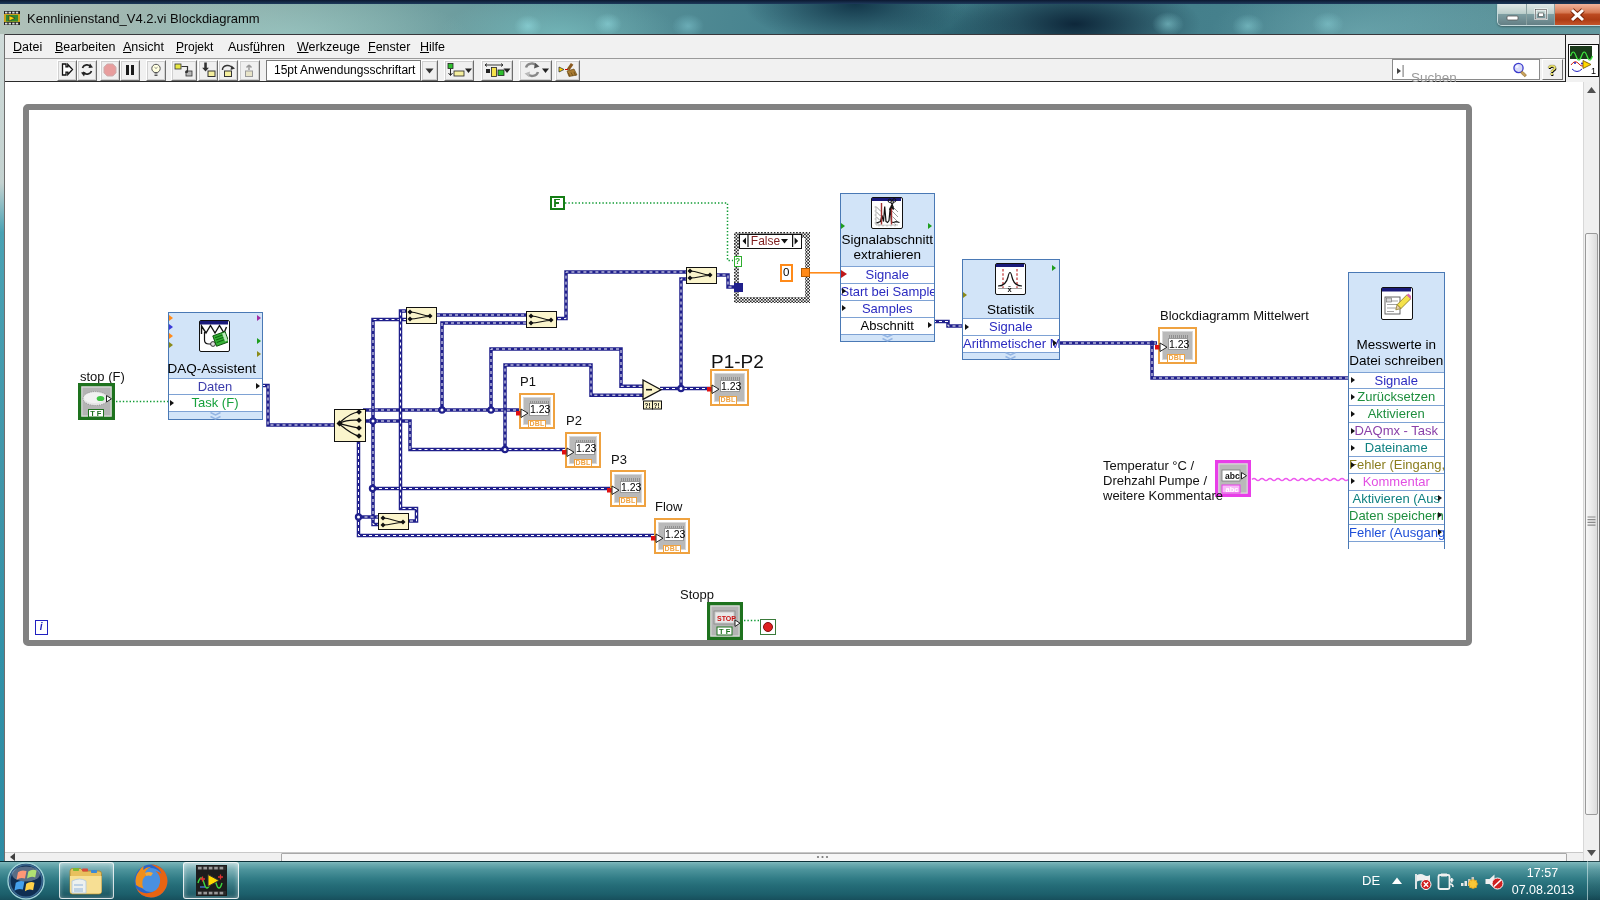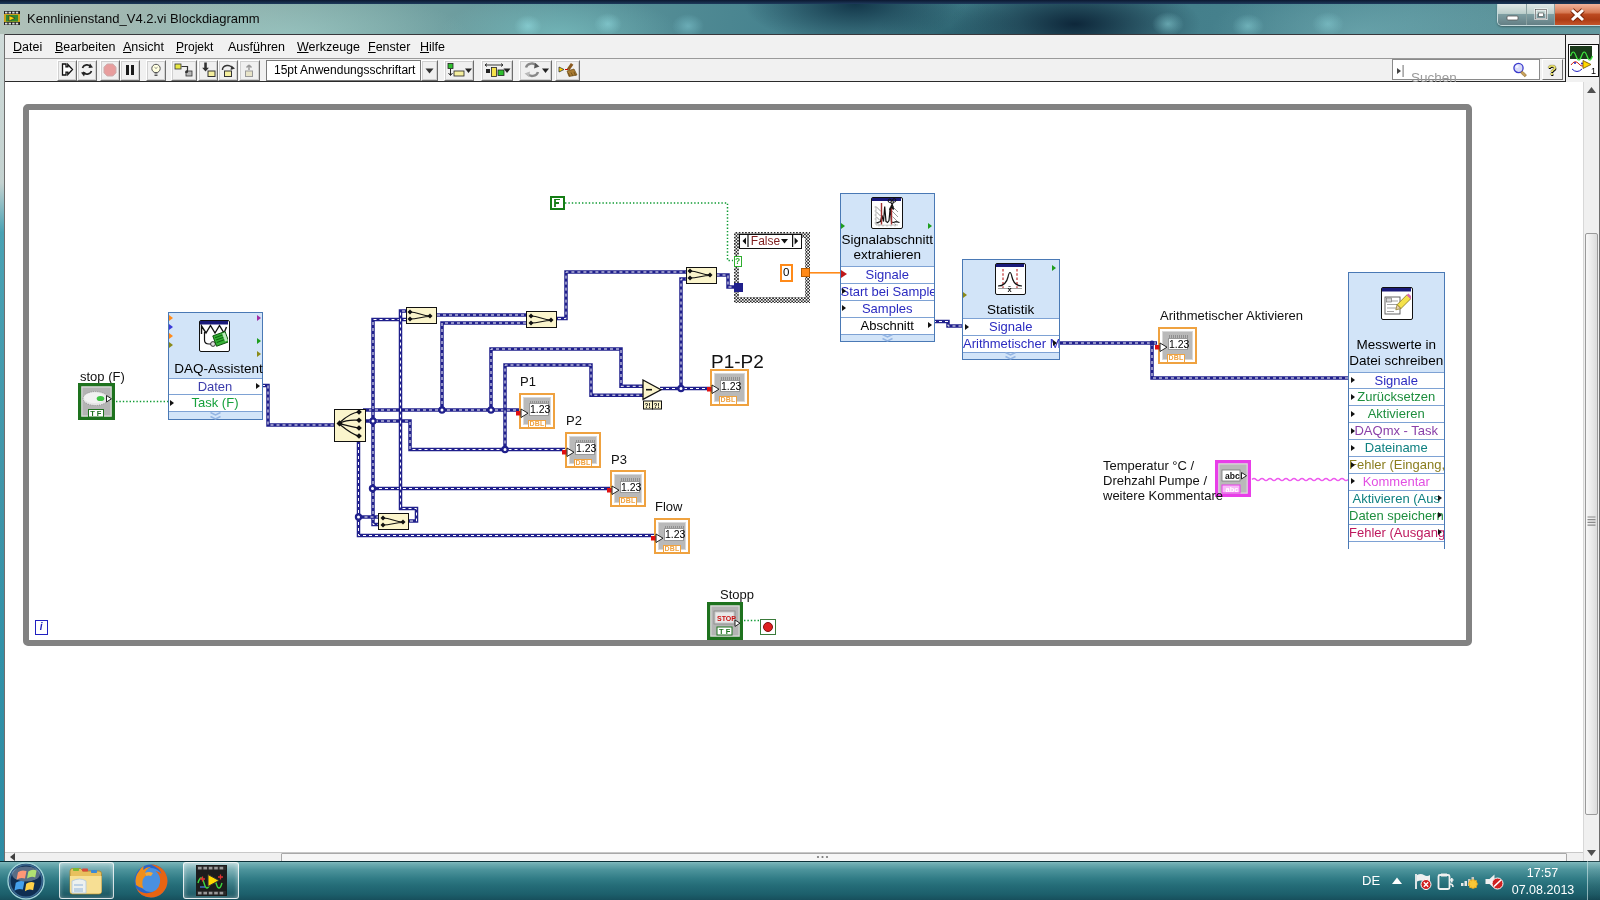--- a/index.html
+++ b/index.html
@@ -234,21 +234,21 @@
 <rect x="0" y="0" width="28" height="3.5" fill="#1a1a7a"></rect>
 <path d="M1.5 13 L1.5 5 L6 12 L10.5 4.5 L15 12 L19.5 4.5 L24 12 L26.5 6" fill="none" stroke="#111" stroke-width="1.4"></path>
 <path d="M4.5 11 v8 q0 4 4.5 4 h2.5" fill="none" stroke="#111" stroke-width="1.2"></path>
 <circle cx="13" cy="23" r="2.4" fill="#ddd" stroke="#222" stroke-width="0.9"></circle>
 <g transform="rotate(-20 20.5 18.5)">
 <rect x="14.5" y="12.5" width="13" height="11" fill="#35b035" stroke="#0a500a" stroke-width="0.9"></rect>
 <path d="M16 15 h10 M16 17.5 h10 M16 20 h10" stroke="#0d6a0d" stroke-width="1.1"></path>
 <rect x="24" y="13.5" width="3" height="8.5" fill="#bce8bc"></rect>
 </g>
 </svg></div>
-<div class="abs" style="left:167.5px;top:361px;width:102px;font-size:13.5px;text-align:center;color:#000">DAQ-Assistent</div>
+<div class="abs" style="left:167.5px;top:361px;width:102px;font-size:13.5px;color:#000">DAQ-Assistent</div>
 <div style="position:absolute;left:168.5px;top:377.5px;width:93px;height:16.9px;background:#fff;border-top:1px solid #7ea2d4;box-sizing:border-box;font-size:13px;line-height:16.9px;text-align:center;color:#3c3cac;overflow:hidden;white-space:nowrap">Daten</div>
 <div style="position:absolute;left:255.5px;top:383.0px;width:0;height:0;border-left:4px solid #111;border-top:3px solid transparent;border-bottom:3px solid transparent"></div>
 <div style="position:absolute;left:168.5px;top:394.4px;width:93px;height:16.9px;background:#fff;border-top:1px solid #7ea2d4;box-sizing:border-box;font-size:13px;line-height:16.9px;text-align:center;color:#16a03c;overflow:hidden;white-space:nowrap">Task (F)</div>
 <div style="position:absolute;left:170.0px;top:399.9px;width:0;height:0;border-left:4px solid #111;border-top:3px solid transparent;border-bottom:3px solid transparent"></div>
 <div class="abs" style="left:168.5px;top:411.3px;width:93px;height:7.2px;border-top:1px solid #7ea2d4;box-sizing:border-box"></div>
 <svg width="13" height="9" style="position:absolute;left:208.5px;top:411.5px">
 <polyline points="1.5,0.5 6.5,3 11.5,0.5" fill="none" stroke="#93b4e2" stroke-width="1.4"></polyline>
 <polyline points="1.5,4.5 6.5,7 11.5,4.5" fill="none" stroke="#93b4e2" stroke-width="1.4"></polyline>
   </svg>
 <div style="position:absolute;left:168.5px;top:314.5px;width:0;height:0;border-left:4.5px solid #ff8a19;border-top:3.5px solid transparent;border-bottom:3.5px solid transparent"></div>
@@ -354,21 +354,21 @@
 <div style="position:absolute;left:710px;top:369px;width:39px;height:36.5px;border:2px solid #efa240;background:#fff;box-sizing:border-box">
 <div style="position:absolute;left:2px;top:2px;right:2px;bottom:2px;background:#b9b9b9;border:1px solid #d8d8d8"></div>
 <div style="position:absolute;left:9px;top:6px;width:19px;height:3px;background:repeating-linear-gradient(90deg,#909090 0 1px,#b9b9b9 1px 2px)"></div>
 <div style="position:absolute;left:8px;top:8.5px;width:20px;height:12.5px;background:#fff;border:1px solid #999;box-sizing:border-box;font-size:10.5px;line-height:10.5px;color:#000;text-align:center">1.23</div>
 <div style="position:absolute;left:7px;bottom:-1px;width:18px;height:8.5px;background:#fff;border:1.4px solid #efa240;box-sizing:border-box;font-size:7px;line-height:5.5px;font-weight:bold;color:#efa240;text-align:center;letter-spacing:0.2px">DBL</div>
 <svg width="16" height="12" style="position:absolute;left:-5px;top:13px">
 <rect x="0" y="3" width="4.5" height="4.5" fill="#e01010"></rect>
 <path d="M5 1 L12 5.2 L5 9.5 Z" fill="#fff" stroke="#222" stroke-width="1"></path>
 </svg>
   </div>
-<div style="position:absolute;left:1160px;top:308px;font-size:13px;color:#111">Arithmetischer Aktivieren</div>
+<div style="position:absolute;left:1160px;top:308px;font-size:13px;color:#111">Blockdiagramm Mittelwert</div>
 <div style="position:absolute;left:1158px;top:327px;width:39px;height:36.5px;border:2px solid #efa240;background:#fff;box-sizing:border-box">
 <div style="position:absolute;left:2px;top:2px;right:2px;bottom:2px;background:#b9b9b9;border:1px solid #d8d8d8"></div>
 <div style="position:absolute;left:9px;top:6px;width:19px;height:3px;background:repeating-linear-gradient(90deg,#909090 0 1px,#b9b9b9 1px 2px)"></div>
 <div style="position:absolute;left:8px;top:8.5px;width:20px;height:12.5px;background:#fff;border:1px solid #999;box-sizing:border-box;font-size:10.5px;line-height:10.5px;color:#000;text-align:center">1.23</div>
 <div style="position:absolute;left:7px;bottom:-1px;width:18px;height:8.5px;background:#fff;border:1.4px solid #efa240;box-sizing:border-box;font-size:7px;line-height:5.5px;font-weight:bold;color:#efa240;text-align:center;letter-spacing:0.2px">DBL</div>
 <svg width="16" height="12" style="position:absolute;left:-5px;top:13px">
 <rect x="0" y="3" width="4.5" height="4.5" fill="#e01010"></rect>
 <path d="M5 1 L12 5.2 L5 9.5 Z" fill="#fff" stroke="#222" stroke-width="1"></path>
 </svg>
   </div>
@@ -491,33 +491,33 @@
 <div style="position:absolute;left:1349px;top:439.1px;width:94.5px;height:16.9px;background:#fff;border-top:1px solid #7ea2d4;box-sizing:border-box;font-size:13px;line-height:16.9px;text-align:center;color:#0e8080;overflow:hidden;white-space:nowrap">Dateiname</div>
 <div style="position:absolute;left:1350.5px;top:444.6px;width:0;height:0;border-left:4px solid #111;border-top:3px solid transparent;border-bottom:3px solid transparent"></div>
 <div style="position:absolute;left:1349px;top:456.0px;width:94.5px;height:16.9px;background:#fff;border-top:1px solid #7ea2d4;box-sizing:border-box;font-size:13px;line-height:16.9px;text-align:center;color:#8a7d1e;overflow:hidden;white-space:nowrap">Fehler (Eingang,</div>
 <div style="position:absolute;left:1350.5px;top:461.5px;width:0;height:0;border-left:4px solid #111;border-top:3px solid transparent;border-bottom:3px solid transparent"></div>
 <div style="position:absolute;left:1349px;top:472.9px;width:94.5px;height:16.9px;background:#fff;border-top:1px solid #7ea2d4;box-sizing:border-box;font-size:13px;line-height:16.9px;text-align:center;color:#e24fe2;overflow:hidden;white-space:nowrap">Kommentar</div>
 <div style="position:absolute;left:1350.5px;top:478.4px;width:0;height:0;border-left:4px solid #111;border-top:3px solid transparent;border-bottom:3px solid transparent"></div>
 <div style="position:absolute;left:1349px;top:489.8px;width:94.5px;height:16.9px;background:#fff;border-top:1px solid #7ea2d4;box-sizing:border-box;font-size:13px;line-height:16.9px;text-align:center;color:#0e8080;overflow:hidden;white-space:nowrap">Aktivieren (Aus</div>
 <div style="position:absolute;left:1437.5px;top:495.3px;width:0;height:0;border-left:4px solid #111;border-top:3px solid transparent;border-bottom:3px solid transparent"></div>
 <div style="position:absolute;left:1349px;top:506.7px;width:94.5px;height:16.9px;background:#fff;border-top:1px solid #7ea2d4;box-sizing:border-box;font-size:13px;line-height:16.9px;text-align:center;color:#1e8e3e;overflow:hidden;white-space:nowrap">Daten speichern</div>
 <div style="position:absolute;left:1437.5px;top:512.2px;width:0;height:0;border-left:4px solid #111;border-top:3px solid transparent;border-bottom:3px solid transparent"></div>
-<div style="position:absolute;left:1349px;top:523.6px;width:94.5px;height:29px;background:#fff;border-top:1px solid #7ea2d4;box-sizing:border-box;font-size:13px;line-height:16.9px;text-align:center;color:#be185d;overflow:hidden;white-space:nowrap">Fehler (Ausgang</div>
+<div style="position:absolute;left:1349px;top:523.6px;width:94.5px;height:29px;background:#fff;border-top:1px solid #7ea2d4;box-sizing:border-box;font-size:13px;line-height:16.9px;text-align:center;color:#1d4ed8;overflow:hidden;white-space:nowrap">Fehler (Ausgang</div>
 <div style="position:absolute;left:1437.5px;top:529.1px;width:0;height:0;border-left:4px solid #111;border-top:3px solid transparent;border-bottom:3px solid transparent"></div>
 <div class="abs" style="left:1349px;top:540.5px;width:94.5px;height:7.5px;border-top:1px solid #7ea2d4;box-sizing:border-box"></div>
 <div class="abs" style="left:1215px;top:459.5px;width:36px;height:37px;border:2.4px solid #e83ee8;background:#b9b9b9;box-sizing:border-box;box-shadow:0 0 0 1.2px #e83ee8 inset,0 0 0 2.4px #dcdcdc inset">
 <svg width="31" height="32">
 <rect x="5" y="8" width="18" height="11" fill="#fff" stroke="#777" stroke-width="0.8"></rect>
 <text x="8" y="16.5" font-size="8.5" font-weight="bold" fill="#111" font-family="Liberation Sans">abc</text>
 <path d="M24.5 10.5 L29.5 13.7 L24.5 17 Z" fill="#fff" stroke="#222" stroke-width="1"></path>
 <rect x="5" y="23" width="18" height="8" fill="#f8b8f8" stroke="#e83ee8" stroke-width="1"></rect>
 <text x="8.5" y="29.8" font-size="7.5" font-weight="bold" fill="#fff" font-family="Liberation Sans">abc</text>
 </svg></div>
 <div class="abs" style="left:1103px;top:458px;width:135px;font-size:13px;line-height:15px;color:#111">Temperatur °C /<br>Drehzahl Pumpe /<br>weitere Kommentare</div>
-<div class="abs" style="left:720px;top:587px;font-size:13px;color:#111">Stopp</div>
+<div class="abs" style="left:680px;top:587px;font-size:13px;color:#111">Stopp</div>
 <div class="abs" style="left:707px;top:601.5px;width:36px;height:38px;border:2.2px solid #1e721e;background:#b4b4b4;box-sizing:border-box;box-shadow:0 0 0 1.2px #1e721e inset,0 0 0 2.4px #e0e0e0 inset">
 <svg width="32" height="34">
 <rect x="5" y="7" width="21" height="13" fill="#c8c8c8" stroke="#888" stroke-width="0.8"></rect>
 <rect x="6.5" y="8.5" width="18" height="10" fill="#e8e8e8"></rect>
 <text x="8" y="16.5" font-size="7px" font-weight="bold" fill="#cc1111" font-family="Liberation Sans">STOP</text>
 <rect x="8" y="23" width="15" height="8" fill="#fff" stroke="#1e721e" stroke-width="1"></rect>
 <text x="10" y="30" font-size="7.5" font-weight="bold" fill="#1e721e" font-family="Liberation Sans">T F</text>
 <path d="M26 16 L31 19.2 L26 22.4 Z" fill="#fff" stroke="#222" stroke-width="1"></path>
 </svg></div>
 <div class="abs" style="left:760px;top:619px;width:15.5px;height:16px;background:#fff;border:1.6px solid #3a7a3a;box-sizing:border-box">

